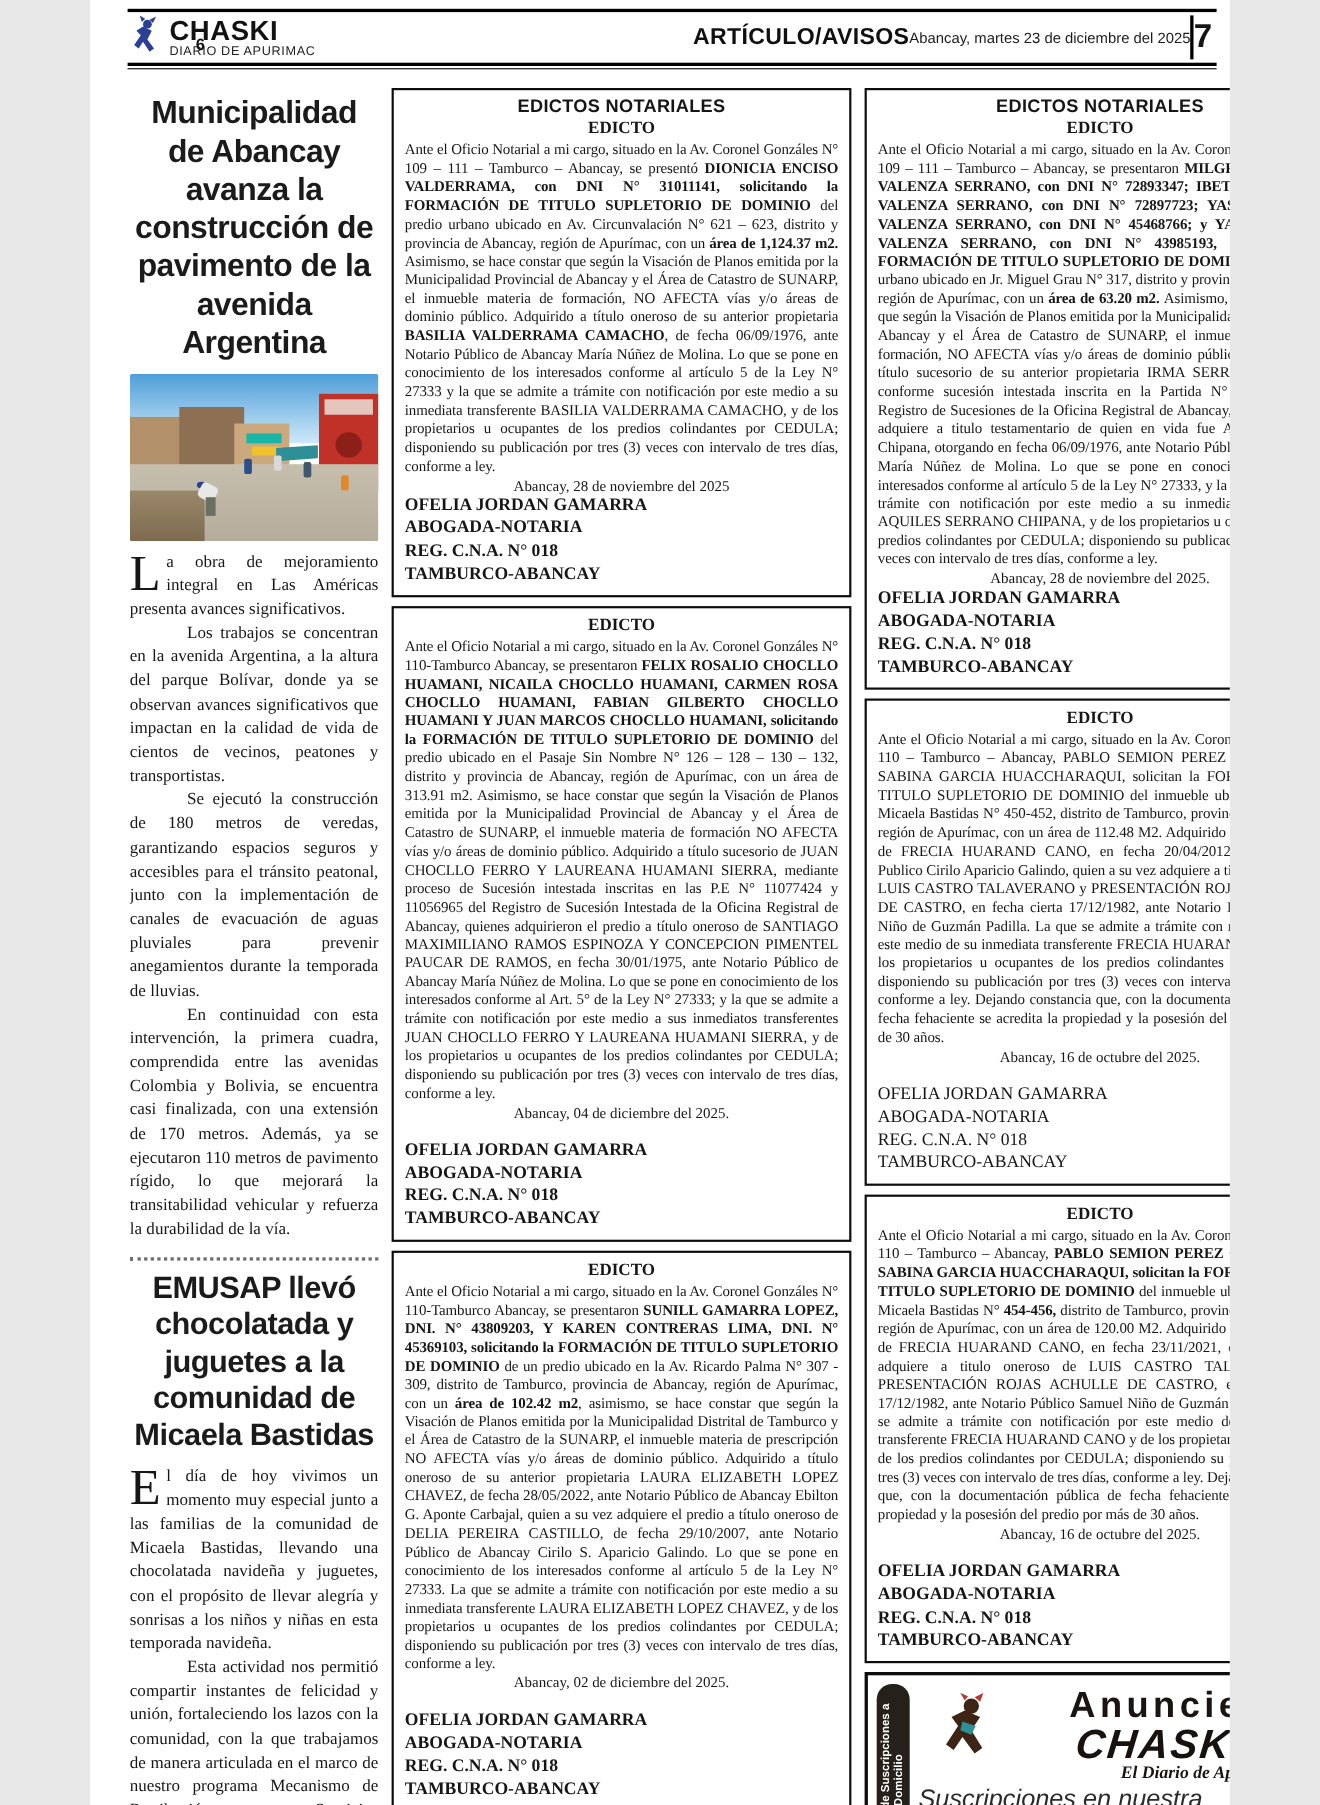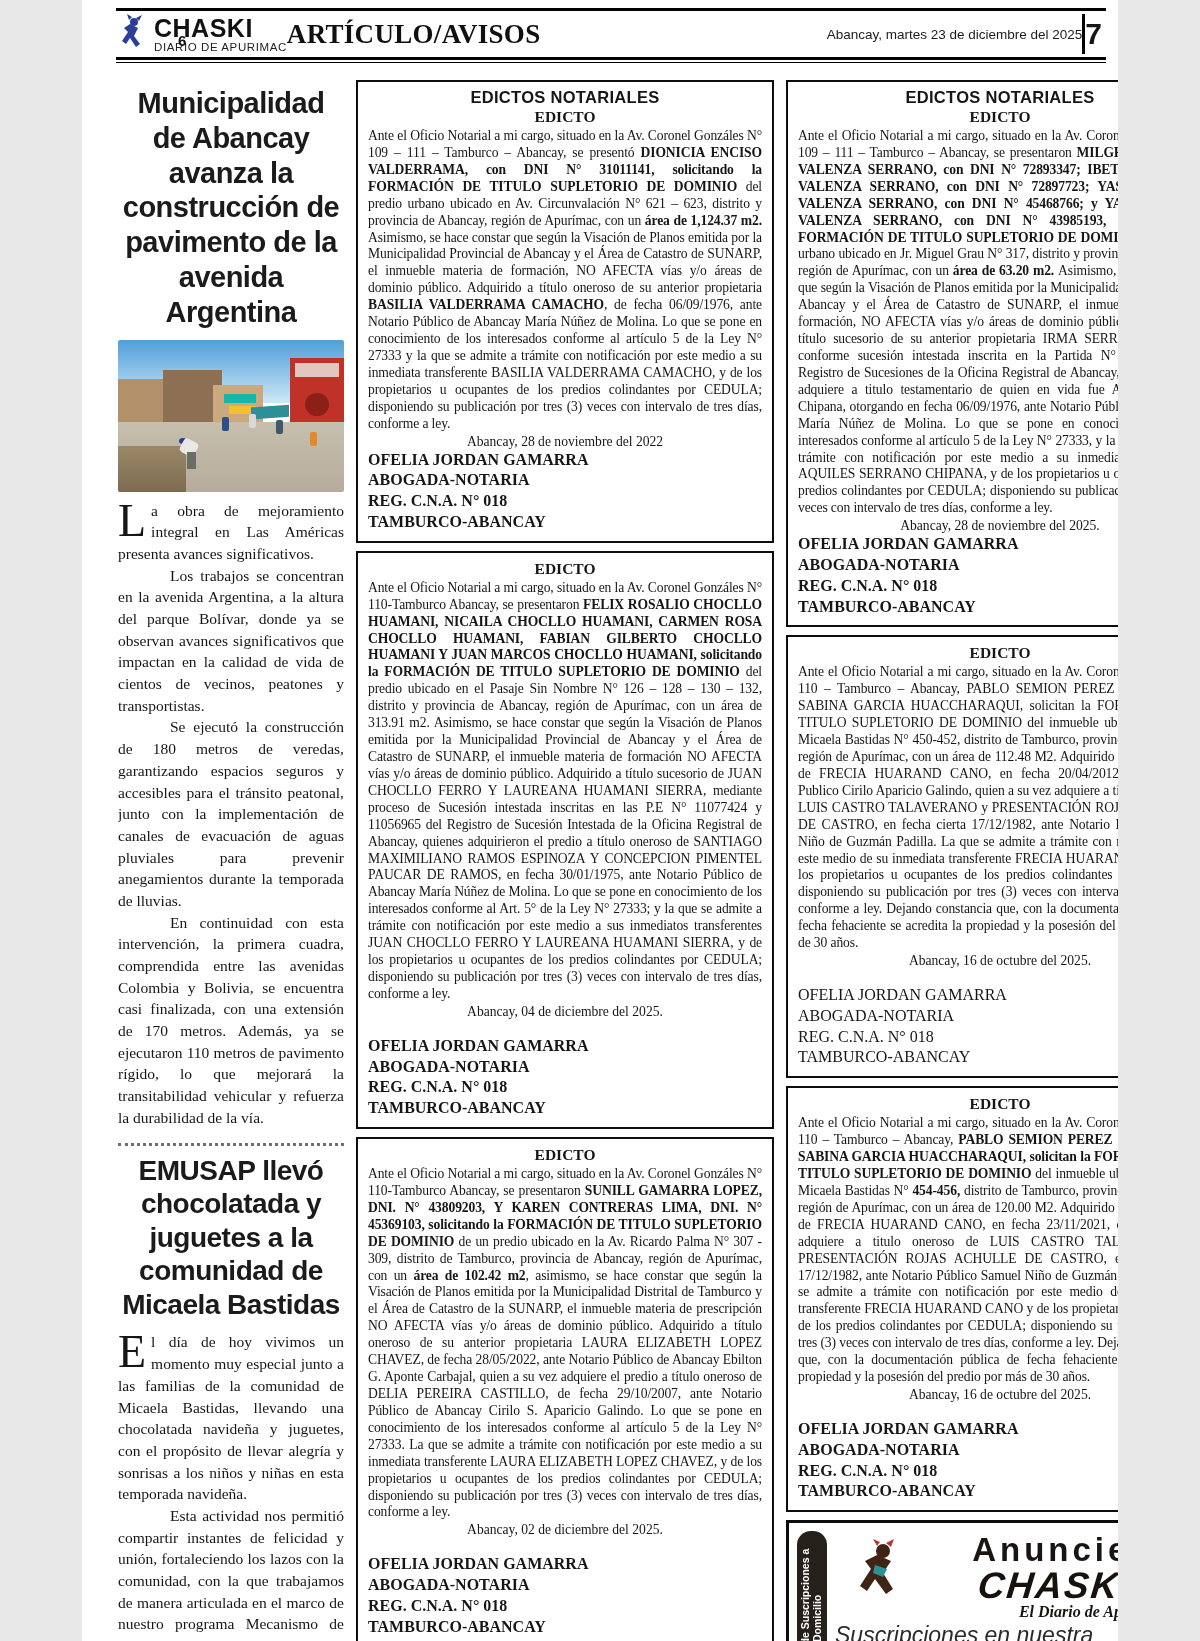--- a/index.html
+++ b/index.html
@@ -9,22 +9,22 @@
   .masthead{position:absolute;left:34px;right:12px;top:8px;height:46px;
             border-top:3px solid #000;border-bottom:3px solid #000;
             display:flex;align-items:center;}
   .masthead:after{content:"";position:absolute;left:0;right:0;bottom:-6px;height:1px;background:#000;}
   .brand-wrap{display:flex;align-items:center;gap:4px;flex:0 0 auto;position:relative;padding-top:2px;}
   .brand-stack{line-height:1;}
   .brand-name{font-family:"Liberation Sans",sans-serif;font-weight:700;font-size:25px;letter-spacing:.5px;color:#121212;}
   .brand-sub{font-family:"Liberation Sans",sans-serif;font-size:11.5px;letter-spacing:.6px;color:#222;margin-top:1px;}
   .brand-six{position:absolute;left:62px;top:20px;font-family:"Liberation Sans",sans-serif;
              font-weight:700;font-size:15px;color:#111;}
-  .section-title{flex:1;text-align:left;font-family:Liberation Serif, serif;
-                 font-weight:700;font-size:27px;letter-spacing:.3px;color:#101010;}
+  .section-title{flex:1;text-align:right;font-family:Liberation Sans, sans-serif;
+                 font-weight:700;font-size:21px;letter-spacing:.3px;color:#101010;}
   .head-right{flex:0 0 auto;display:flex;align-items:center;gap:0;}
   .head-date{font-family:"Liberation Sans",sans-serif;font-size:13.5px;color:#1c1c1c;}
   .head-vline{width:3px;height:40px;background:#000;}
   .head-page{font-family:"Liberation Sans",sans-serif;font-weight:700;font-size:30px;padding-right:4px;}
   
   .columns{position:absolute;left:36px;top:80px;width:1096px;height:1568px;
            display:flex;overflow:hidden;}
   .vsep{width:3px;align-self:stretch;margin:0 6px;
         background:repeating-linear-gradient(to bottom,#8c8c8c 0 2px,transparent 2px 5px);}
   .col-left{width:226px;flex:0 0 auto;}
@@ -164,21 +164,21 @@
 
     </div>
 
     <div class="vsep"></div>
 
     <div class="col-mid">
       <section class="edicto">
         <div class="ed-head">EDICTOS NOTARIALES</div>
         <div class="ed-title">EDICTO</div>
         <p class="ed-body"><span>Ante el Oficio Notarial a mi cargo, situado en la Av. Coronel Gonzáles N° 109 – 111 – Tamburco – Abancay, se presentó </span><b>DIONICIA ENCISO VALDERRAMA, con DNI N° 31011141, solicitando la FORMACIÓN DE TITULO SUPLETORIO DE DOMINIO </b><span>del predio urbano ubicado en Av. Circunvalación N° 621 – 623, distrito y provincia de Abancay, región de Apurímac, con un </span><b>área de 1,124.37 m2. </b><span>Asimismo, se hace constar que según la Visación de Planos emitida por la Municipalidad Provincial de Abancay y el Área de Catastro de SUNARP, el inmueble materia de formación, NO AFECTA vías y/o áreas de dominio público. Adquirido a título oneroso de su anterior propietaria </span><b>BASILIA VALDERRAMA CAMACHO</b><span>, de fecha 06/09/1976, ante Notario Público de Abancay María Núñez de Molina. Lo que se pone en conocimiento de los interesados conforme al artículo 5 de la Ley N° 27333 y la que se admite a trámite con notificación por este medio a su inmediata transferente BASILIA VALDERRAMA CAMACHO, y de los propietarios u ocupantes de los predios colindantes por CEDULA; disponiendo su publicación por tres (3) veces con intervalo de tres días, conforme a ley.</span></p>
-        <div class="ed-date">Abancay, 28 de noviembre del 2022</div>
+        <div class="ed-date">Abancay, 28 de noviembre del 2025</div>
         <div class="ed-sig">
             <div>OFELIA JORDAN GAMARRA</div>
             <div>ABOGADA-NOTARIA</div>
             <div>REG. C.N.A. N° 018</div>
             <div>TAMBURCO-ABANCAY</div>
           </div>
       </section>
 
       <section class="edicto">
         <div class="ed-title">EDICTO</div>

